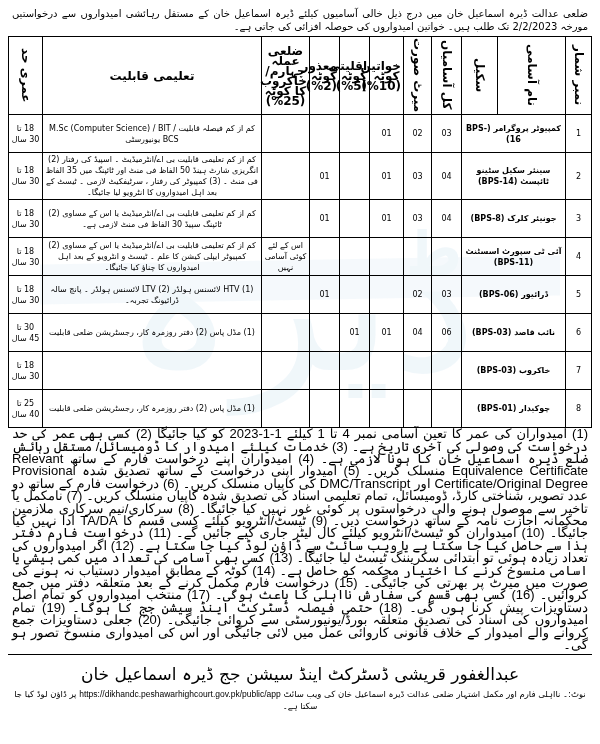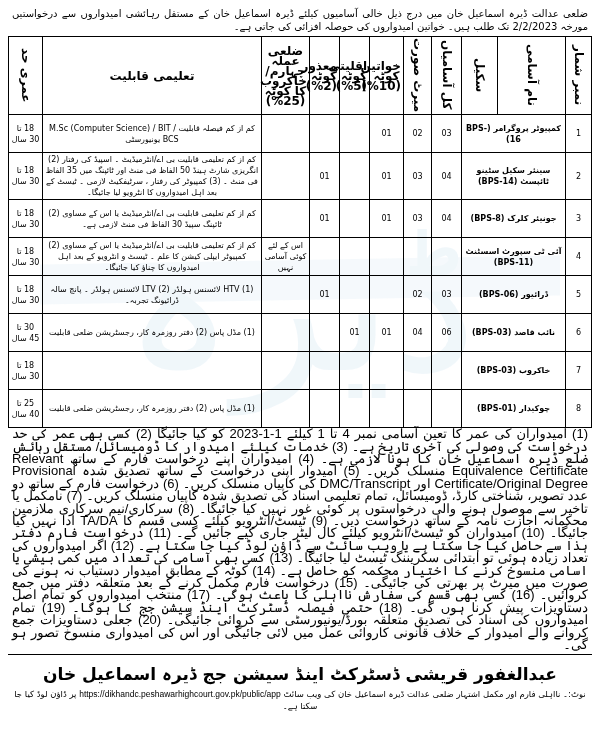--- a/index.html
+++ b/index.html
@@ -119,21 +119,21 @@
     text-align:justify;
     font-family:Liberation Sans, sans-serif;
     font-size:13px;
     line-height:12.4px;
     padding:0 4px;
   }
   .footer-name{
     text-align:center;
     direction:rtl;
     font-family:"DejaVu Sans", sans-serif;
-    font-weight:bold;
+    font-weight:normal;
     font-size:17px;
     line-height:24px;
     padding-top:4px;
   }
   .footer-note{
     direction:rtl;
     text-align:center;
     font-family:"DejaVu Sans", sans-serif;
     font-size:8.5px;
     line-height:12px;

